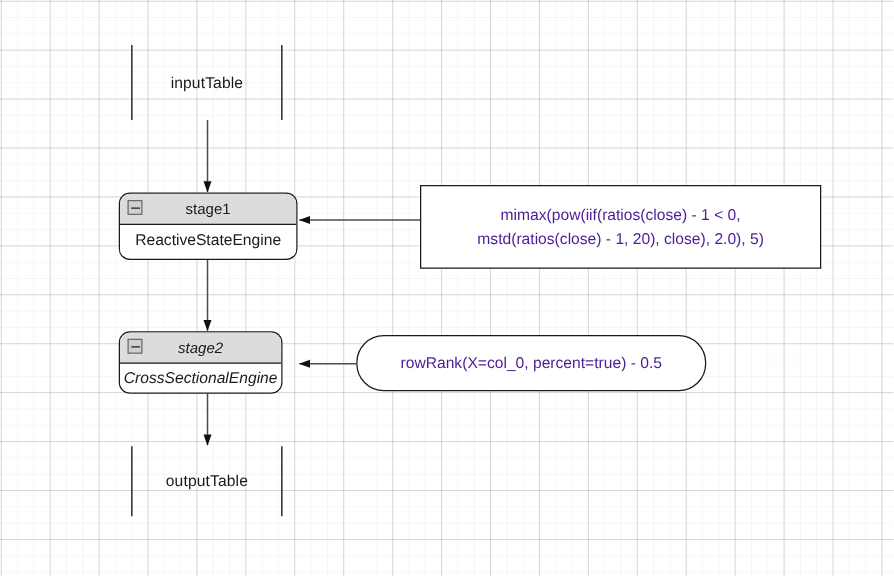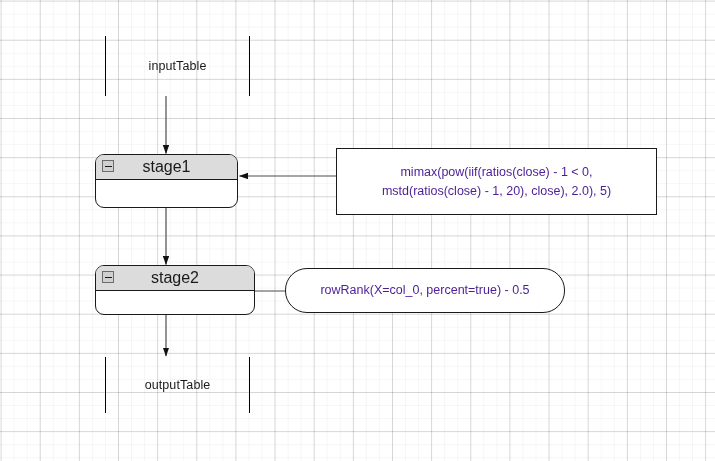--- a/index.html
+++ b/index.html
@@ -36,21 +36,20 @@
     left: 0;
     top: 0;
     width: 715px;
     height: 461px;
     pointer-events: none;
   }
 
   
   .terminal {
     position: absolute;
-    padding-left: 24px;
   }
   .terminal .bar {
     position: absolute;
     top: 0;
     width: 0;
     border-left: 1.6px solid #000000;
     height: 100%;
   }
   .terminal .bar.left  { left: 0; }
   .terminal .bar.right { right: 0; }
@@ -76,21 +75,21 @@
   .node-header {
     position: relative;
     height: 24px;
     background: #dcdcdc;
     border-bottom: 1.4px solid #1a1a1a;
     display: flex;
     align-items: center;
     justify-content: center;
   }
   .node-title {
-    font-size: 16px;
+    font-size: 12px;
     color: #1a1a1a;
     line-height: 1;
   }
   .collapse-box {
     position: absolute;
     left: 6px;
     top: 5px;
     width: 12px;
     height: 12px;
     box-sizing: border-box;
@@ -177,34 +176,40 @@
     <span class="tlabel" style="top:23px;">inputTable</span>
   </div>
 
   <div class="node" style="left:95px; top:154px; width:143px; height:54px;">
     <div class="node-header">
       <span class="collapse-box">
         <span class="minus"></span>
       </span>
       <span class="node-title">stage1</span>
     </div>
+    <div class="node-body">
+      <span class="node-body-label">ReactiveStateEngine</span>
+    </div>
   </div>
 
   <div class="expr-box" style="left:336px; top:148px; width:321px; height:67px;">
     <span class="expr-text">mimax(pow(iif(ratios(close) - 1 &lt; 0,
 mstd(ratios(close) - 1, 20), close), 2.0), 5)</span>
   </div>
 
-  <div class="node" style="left:95px; top:265px; width:160px; height:50px;">
+  <div class="node" style="left:95px; top:265px; width:131px; height:50px;font-style:italic;">
     <div class="node-header">
       <span class="collapse-box">
         <span class="minus"></span>
       </span>
       <span class="node-title">stage2</span>
     </div>
+    <div class="node-body" style="height:22px;">
+      <span class="node-body-label">CrossSectionalEngine</span>
+    </div>
   </div>
 
   <div class="expr-box" style="left:285px; top:268px; width:280px; height:45px;border-radius:22px;">
     <span class="expr-text">rowRank(X=col_0, percent=true) - 0.5</span>
   </div>
 
   <div class="terminal" style="left:105px; top:357px; width:121px; height:56px;text-decoration:underline;">
     <span class="bar left"></span>
     <span class="bar right"></span>
     <span class="tlabel" style="top:21px;">outputTable</span>

